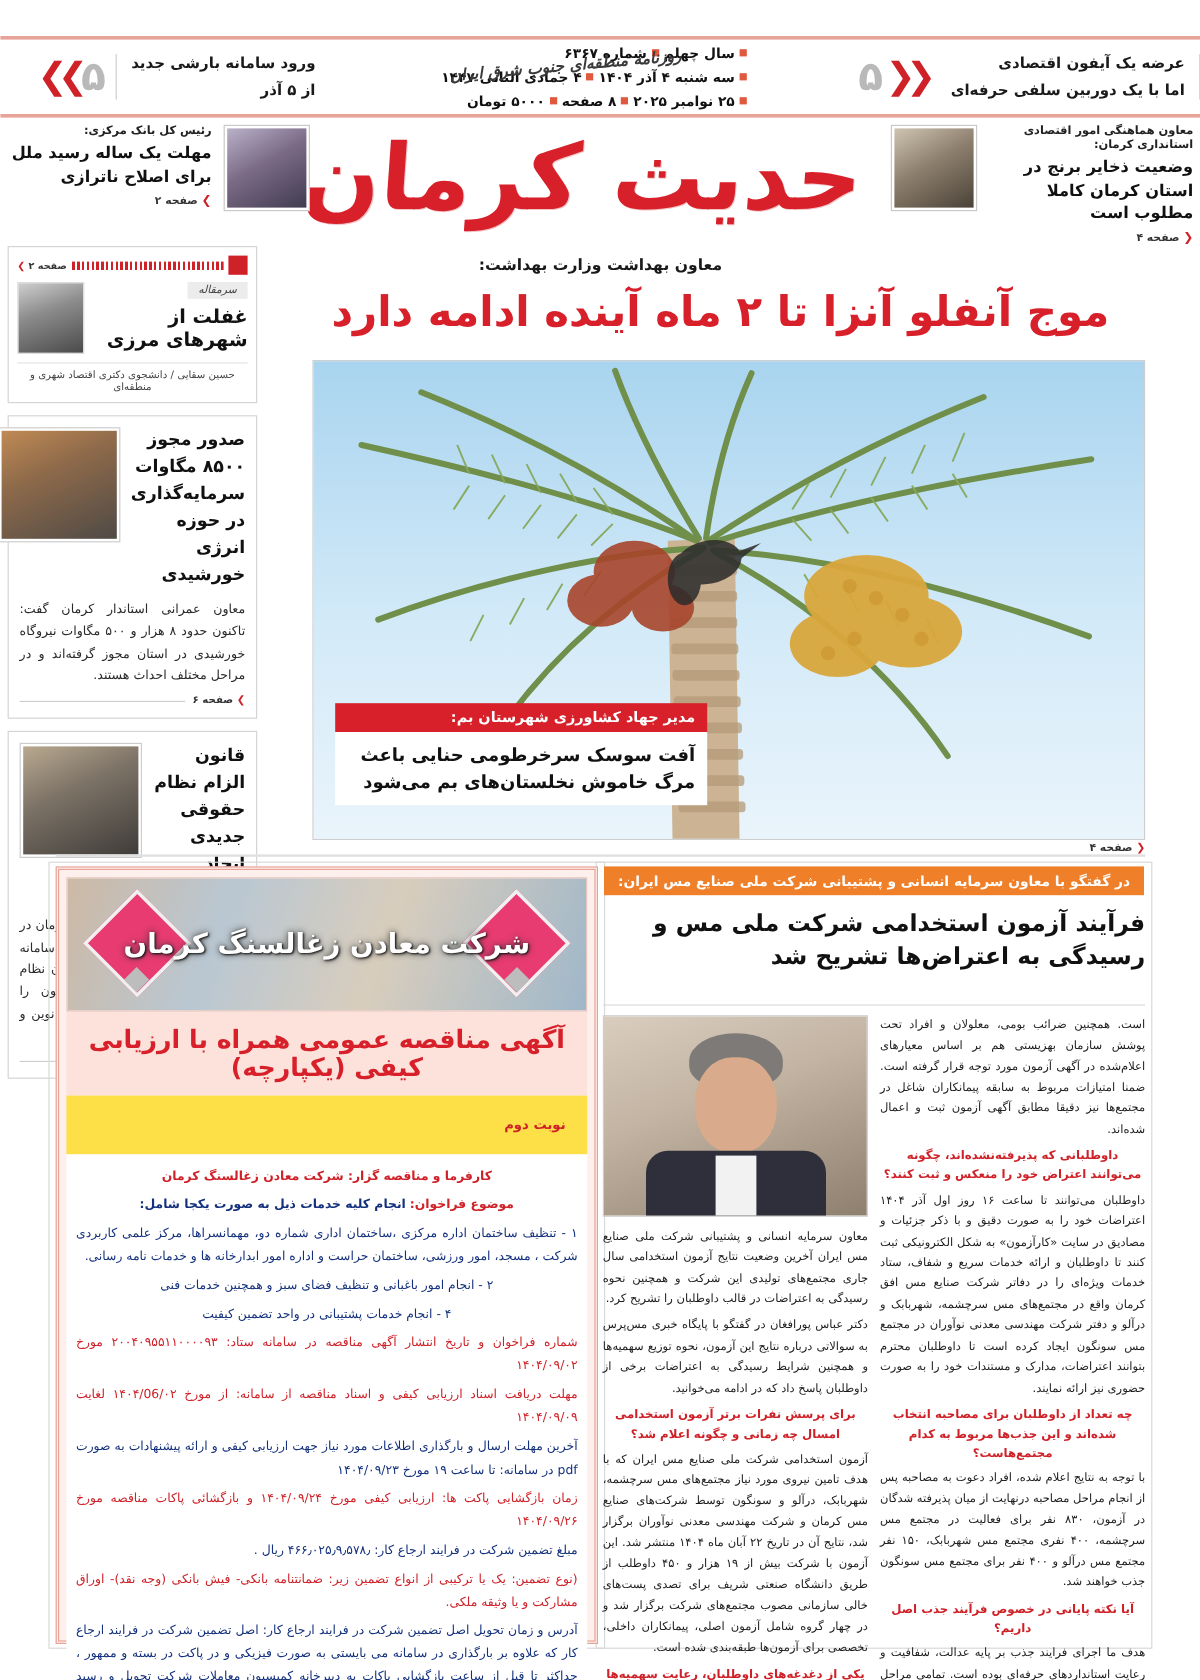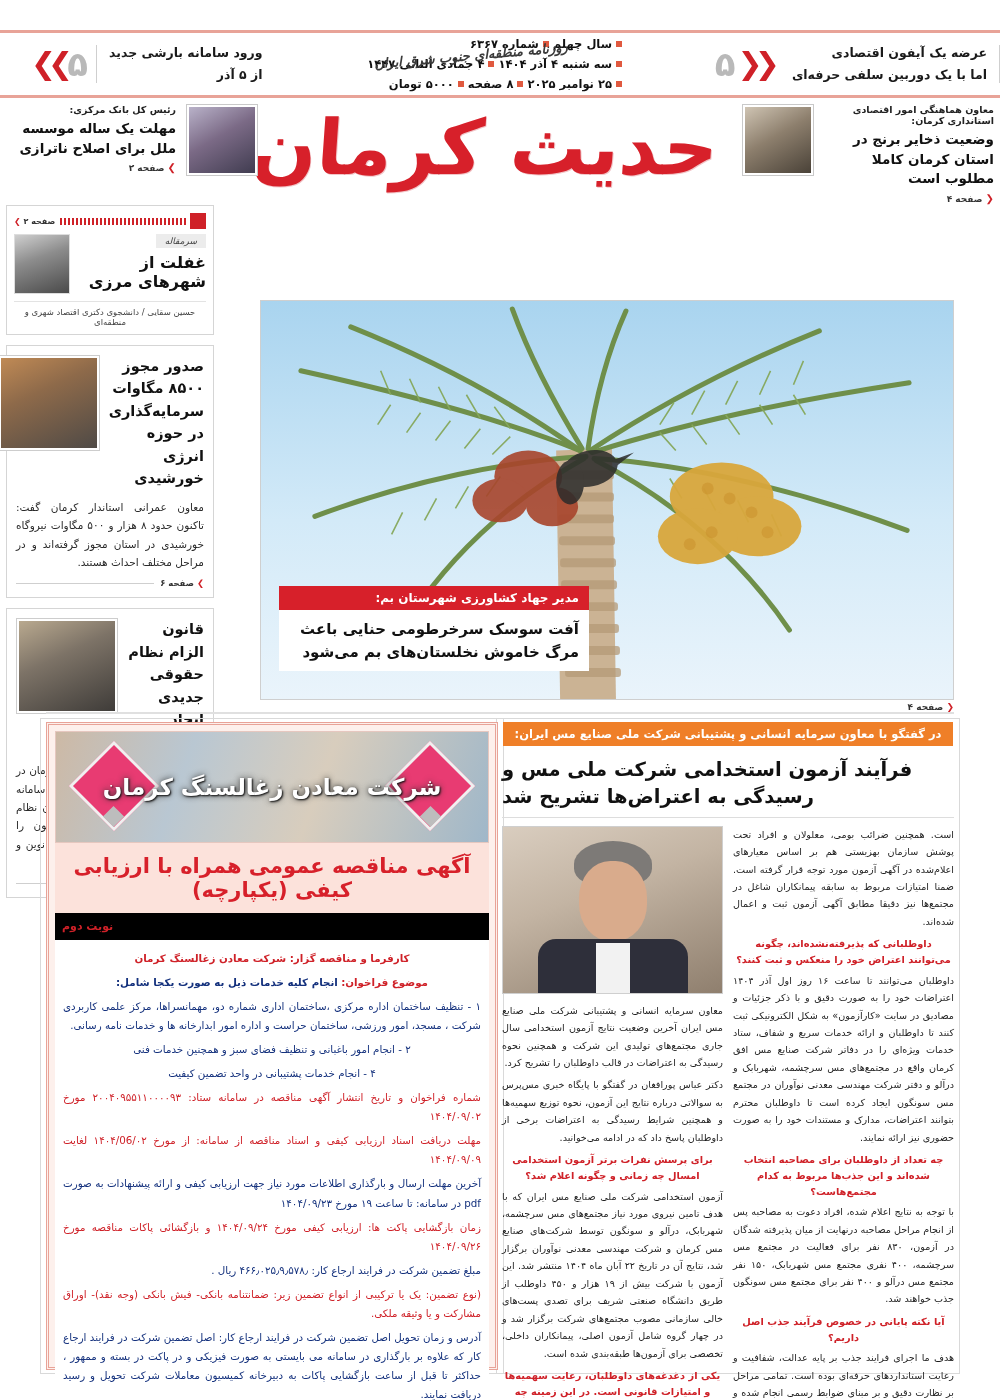--- a/index.html
+++ b/index.html
@@ -163,38 +163,38 @@
   }
   .ad-banner .ds-r { right: 50px; } .ad-banner .ds-l { left: 50px; }
   .ad-company {
     position:absolute; inset:0; display:flex; align-items:center; justify-content:center;
     font-size: 23px; font-weight:bold; color:#fff; text-shadow: 0 0 6px #333, 1px 1px 2px #000;
   }
   .ad-title {
     text-align:center; font-size:21px; font-weight:bold; color:#d7202a;
     background:#fce2db; padding: 11px 4px;
   }
-  .ad-turn { background:#000000; color:#cf2128; font-size:11px; font-weight:bold; text-align:left; padding:7px; }
+  .ad-turn { background:#fde047; color:#cf2128; font-size:11px; font-weight:bold; text-align:right; padding:18px; }
   .ad-body { background:#fff; padding: 9px 8px; font-size:10.3px; line-height:1.85; color:#14317d; text-align:right; }
   .ad-body .red { color:#cf2128; }
   .ad-body .blue-b { color:#14317d; font-weight:bold; }
   .ad-body p { margin-bottom: 5px; }
   .ad-body .just { text-align:justify; }
   .ad-body .ctr { text-align:center; }
 
   
   .article { position:absolute; top: 722px; right: 46px; width: 452px; height: 648px; }
   .art-kicker {
     background:#ef7f28; color:#fff; font-size:11.5px; font-weight:bold;
     padding:5px 12px; text-align:center; display:inline-block; margin: 0 auto; 
   }
   .art-kicker-wrap { text-align:center; }
   .art-head {
-    text-align:left; font-size:19.5px; font-weight:bold; color:#111;
-    margin: 10px 0 8px; line-height:1.4; border-bottom:1px solid #ddd; padding-bottom:6px;
+    text-align:right; font-size:19.5px; font-weight:bold; color:#111;
+    margin: 10px 0 8px; line-height:1.4; border-bottom:1px solid #ddd; padding-bottom:26px;
   }
   .art-cols { display:flex; gap:10px; }
   .art-col { flex:1; font-size:9.6px; line-height:1.82; color:#1c1c1c; text-align:justify; }
   .art-col p { margin-bottom:5px; }
   .art-sub { color:#cf2128; font-weight:bold; text-align:center; display:block; margin:6px 0 4px; font-size:9.8px; line-height:1.6;}
   .art-photo {
     width: 100%; height: 168px; border:1px solid #cfcfcf; margin-bottom:8px;
     background: linear-gradient(160deg,#d9cdbf 0%, #c3b4a3 40%, #8f7f6e 100%);
     position:relative; overflow:hidden;
   }
@@ -258,21 +258,21 @@
   <div class="masthead">
     <div class="masthead-title">حدیث کرمان</div>
   </div>
 
   <div class="teaser teaser-right">
     <div class="teaser-photo">
       <div class="inner" style="background:linear-gradient(150deg,#b9b2c9 0%,#7b6a86 45%,#403c50 100%);"></div>
     </div>
     <div class="teaser-txt">
       <div class="teaser-kicker">رئیس کل بانک مرکزی:</div>
-      <div class="teaser-head">مهلت یک ساله موسسه ملل برای اصلاح ناترازی</div>
+      <div class="teaser-head">مهلت یک ساله رسید ملل برای اصلاح ناترازی</div>
       <div class="pagelink">
         <span class="ar">❯</span>
         <span>صفحه ۲</span>
       </div>
     </div>
   </div>
 
   <div class="teaser teaser-left">
     <div class="teaser-photo">
       <div class="inner" style="background:linear-gradient(150deg,#cfc4b3 0%,#8d7f6d 45%,#4a4238 100%);"></div>
@@ -280,20 +280,22 @@
     <div class="teaser-txt">
       <div class="teaser-kicker">معاون هماهنگی امور اقتصادی استانداری کرمان:</div>
       <div class="teaser-head">وضعیت ذخایر برنج در استان کرمان کاملا مطلوب است</div>
       <div class="pagelink">
         <span class="ar">❮</span>
         <span>صفحه ۴</span>
       </div>
     </div>
   </div>
 
+  <div class="lead-kicker">معاون بهداشت وزارت بهداشت:</div>
+  <div class="lead-headline">موج آنفلو آنزا تا ۲ ماه آینده ادامه دارد</div>
 
   <div class="main-photo">
     <svg class="palm-wrap" viewBox="0 0 694 400" preserveAspectRatio="none">
       <defs>
         <linearGradient id="sky" x1="0" y1="0" x2="0" y2="1">
           <stop offset="0%" stop-color="#a9d4ef"></stop>
             <stop offset="55%" stop-color="#d3eaf8"></stop>
             <stop offset="100%" stop-color="#eaf4fb"></stop>
         </linearGradient>
         <linearGradient id="trunk" x1="0" y1="0" x2="1" y2="0">

